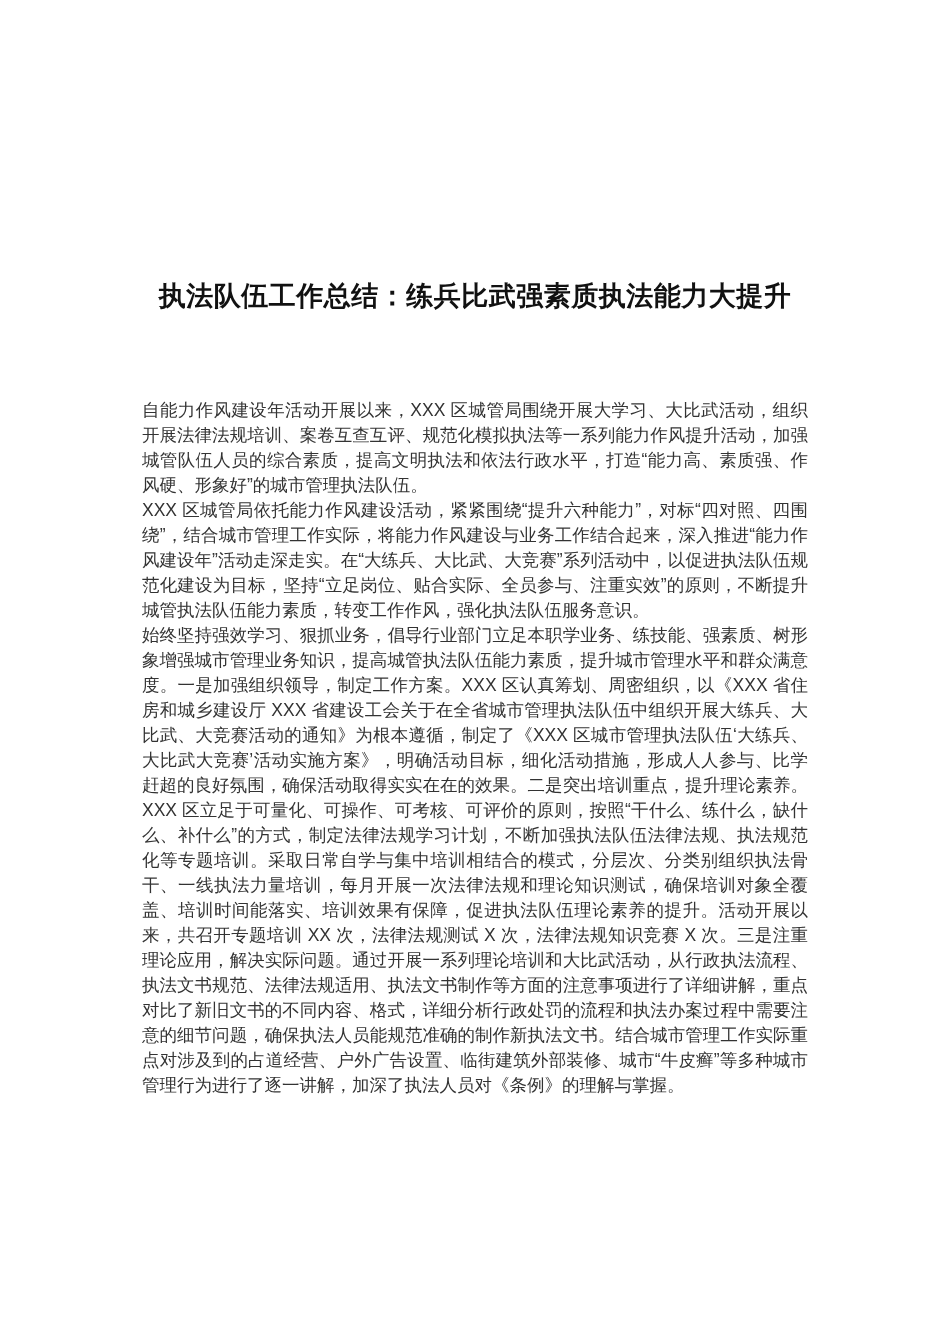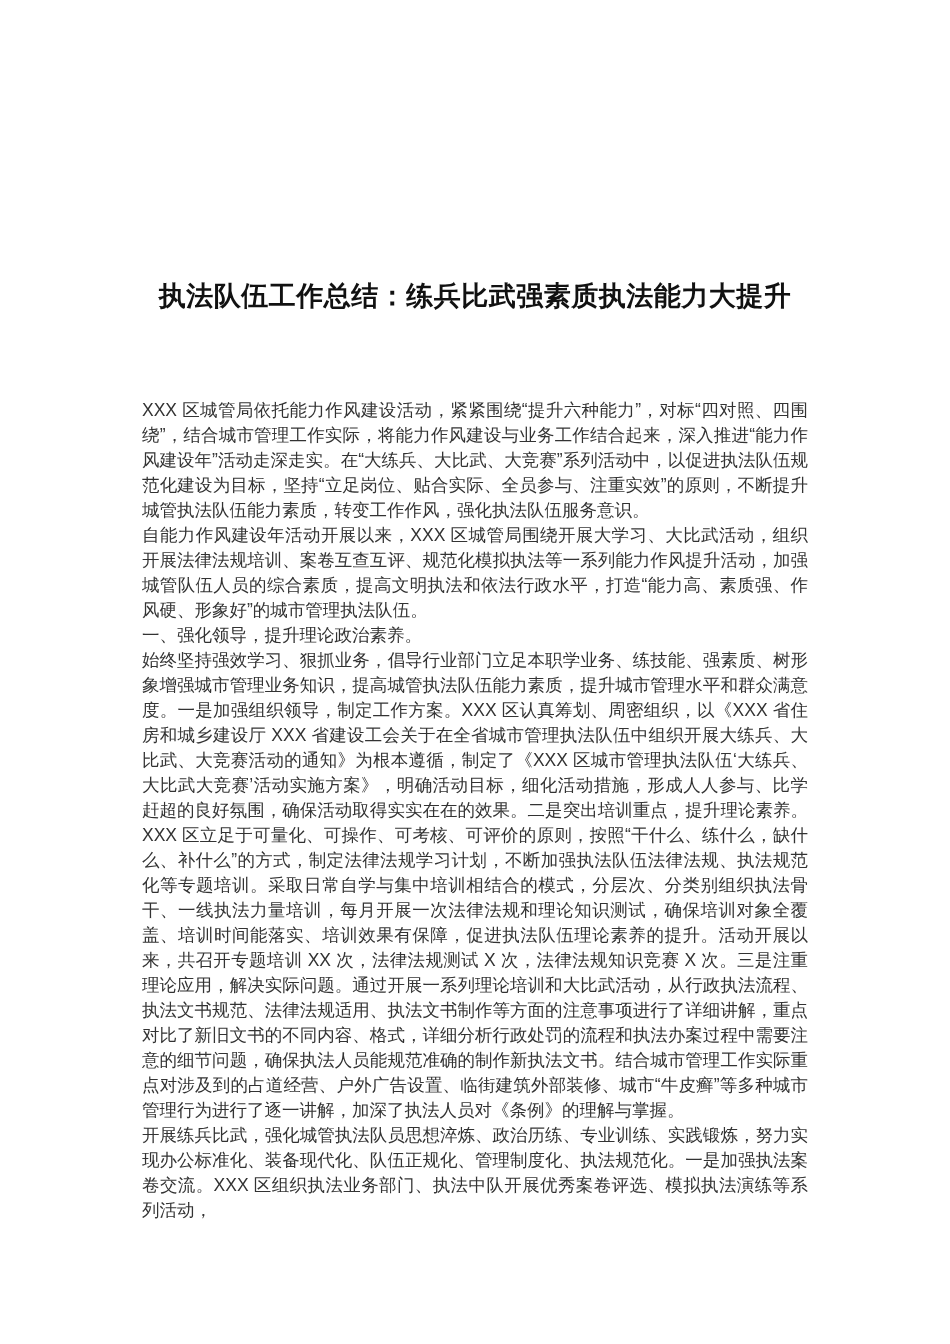--- a/index.html
+++ b/index.html
@@ -42,19 +42,17 @@
     padding: 0;
   }
 </style>
 </head>
 <body>
 
 <div class="page">
   <h1 class="doc-title">执法队伍工作总结：练兵比武强素质执法能力大提升</h1>
 
   <div class="doc-body">
+    <p>自能力作风建设年活动开展以来，XXX 区城管局围绕开展大学习、大比武活动，组织开展法律法规培训、案卷互查互评、规范化模拟执法等一系列能力作风提升活动，加强城管队伍人员的综合素质，提高文明执法和依法行政水平，打造“能力高、素质强、作风硬、形象好”的城市管理执法队伍。</p>
     <p>XXX 区城管局依托能力作风建设活动，紧紧围绕“提升六种能力”，对标“四对照、四围绕”，结合城市管理工作实际，将能力作风建设与业务工作结合起来，深入推进“能力作风建设年”活动走深走实。在“大练兵、大比武、大竞赛”系列活动中，以促进执法队伍规范化建设为目标，坚持“立足岗位、贴合实际、全员参与、注重实效”的原则，不断提升城管执法队伍能力素质，转变工作作风，强化执法队伍服务意识。</p>
-    <p>自能力作风建设年活动开展以来，XXX 区城管局围绕开展大学习、大比武活动，组织开展法律法规培训、案卷互查互评、规范化模拟执法等一系列能力作风提升活动，加强城管队伍人员的综合素质，提高文明执法和依法行政水平，打造“能力高、素质强、作风硬、形象好”的城市管理执法队伍。</p>
-    <p>一、强化领导，提升理论政治素养。</p>
     <p>始终坚持强效学习、狠抓业务，倡导行业部门立足本职学业务、练技能、强素质、树形象增强城市管理业务知识，提高城管执法队伍能力素质，提升城市管理水平和群众满意度。一是加强组织领导，制定工作方案。XXX 区认真筹划、周密组织，以《XXX 省住房和城乡建设厅 XXX 省建设工会关于在全省城市管理执法队伍中组织开展大练兵、大比武、大竞赛活动的通知》为根本遵循，制定了《XXX 区城市管理执法队伍‘大练兵、大比武大竞赛’活动实施方案》，明确活动目标，细化活动措施，形成人人参与、比学赶超的良好氛围，确保活动取得实实在在的效果。二是突出培训重点，提升理论素养。XXX 区立足于可量化、可操作、可考核、可评价的原则，按照“干什么、练什么，缺什么、补什么”的方式，制定法律法规学习计划，不断加强执法队伍法律法规、执法规范化等专题培训。采取日常自学与集中培训相结合的模式，分层次、分类别组织执法骨干、一线执法力量培训，每月开展一次法律法规和理论知识测试，确保培训对象全覆盖、培训时间能落实、培训效果有保障，促进执法队伍理论素养的提升。活动开展以来，共召开专题培训 XX 次，法律法规测试 X 次，法律法规知识竞赛 X 次。三是注重理论应用，解决实际问题。通过开展一系列理论培训和大比武活动，从行政执法流程、执法文书规范、法律法规适用、执法文书制作等方面的注意事项进行了详细讲解，重点对比了新旧文书的不同内容、格式，详细分析行政处罚的流程和执法办案过程中需要注意的细节问题，确保执法人员能规范准确的制作新执法文书。结合城市管理工作实际重点对涉及到的占道经营、户外广告设置、临街建筑外部装修、城市“牛皮癣”等多种城市管理行为进行了逐一讲解，加深了执法人员对《条例》的理解与掌握。</p>
-    <p>开展练兵比武，强化城管执法队员思想淬炼、政治历练、专业训练、实践锻炼，努力实现办公标准化、装备现代化、队伍正规化、管理制度化、执法规范化。一是加强执法案卷交流。XXX 区组织执法业务部门、执法中队开展优秀案卷评选、模拟执法演练等系列活动，</p>
   </div>
 </div>
 
 </body></html>

